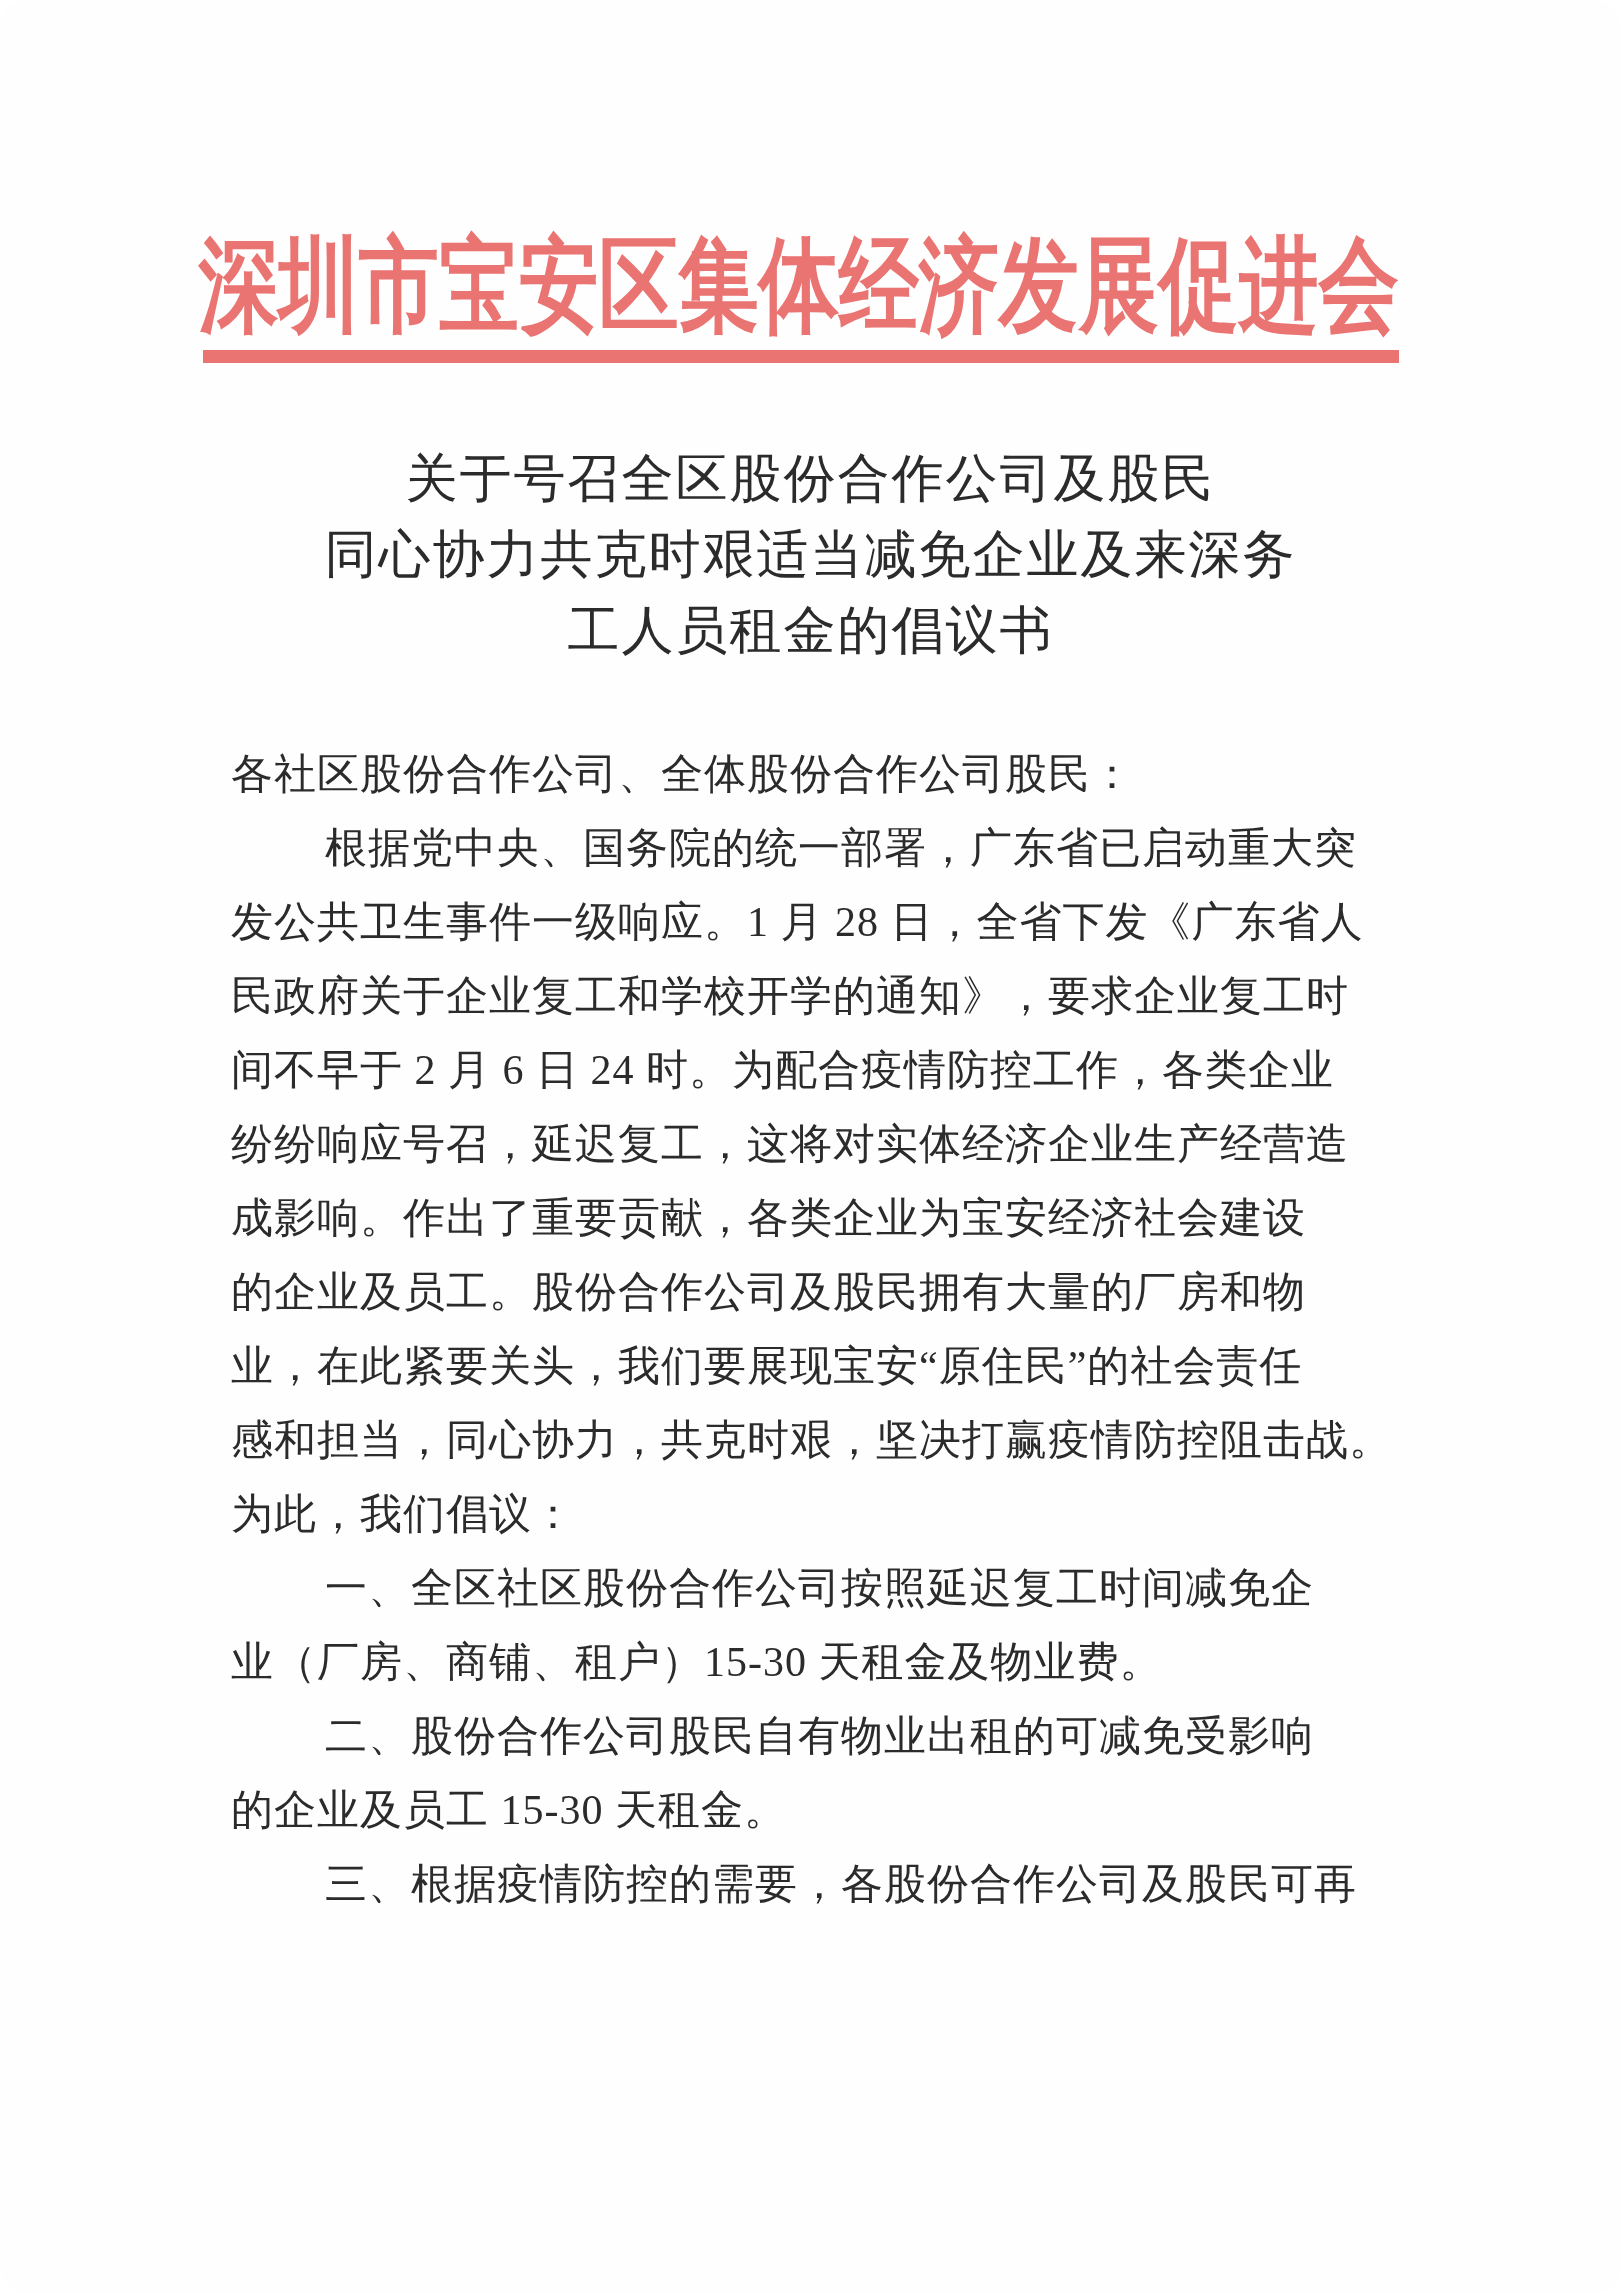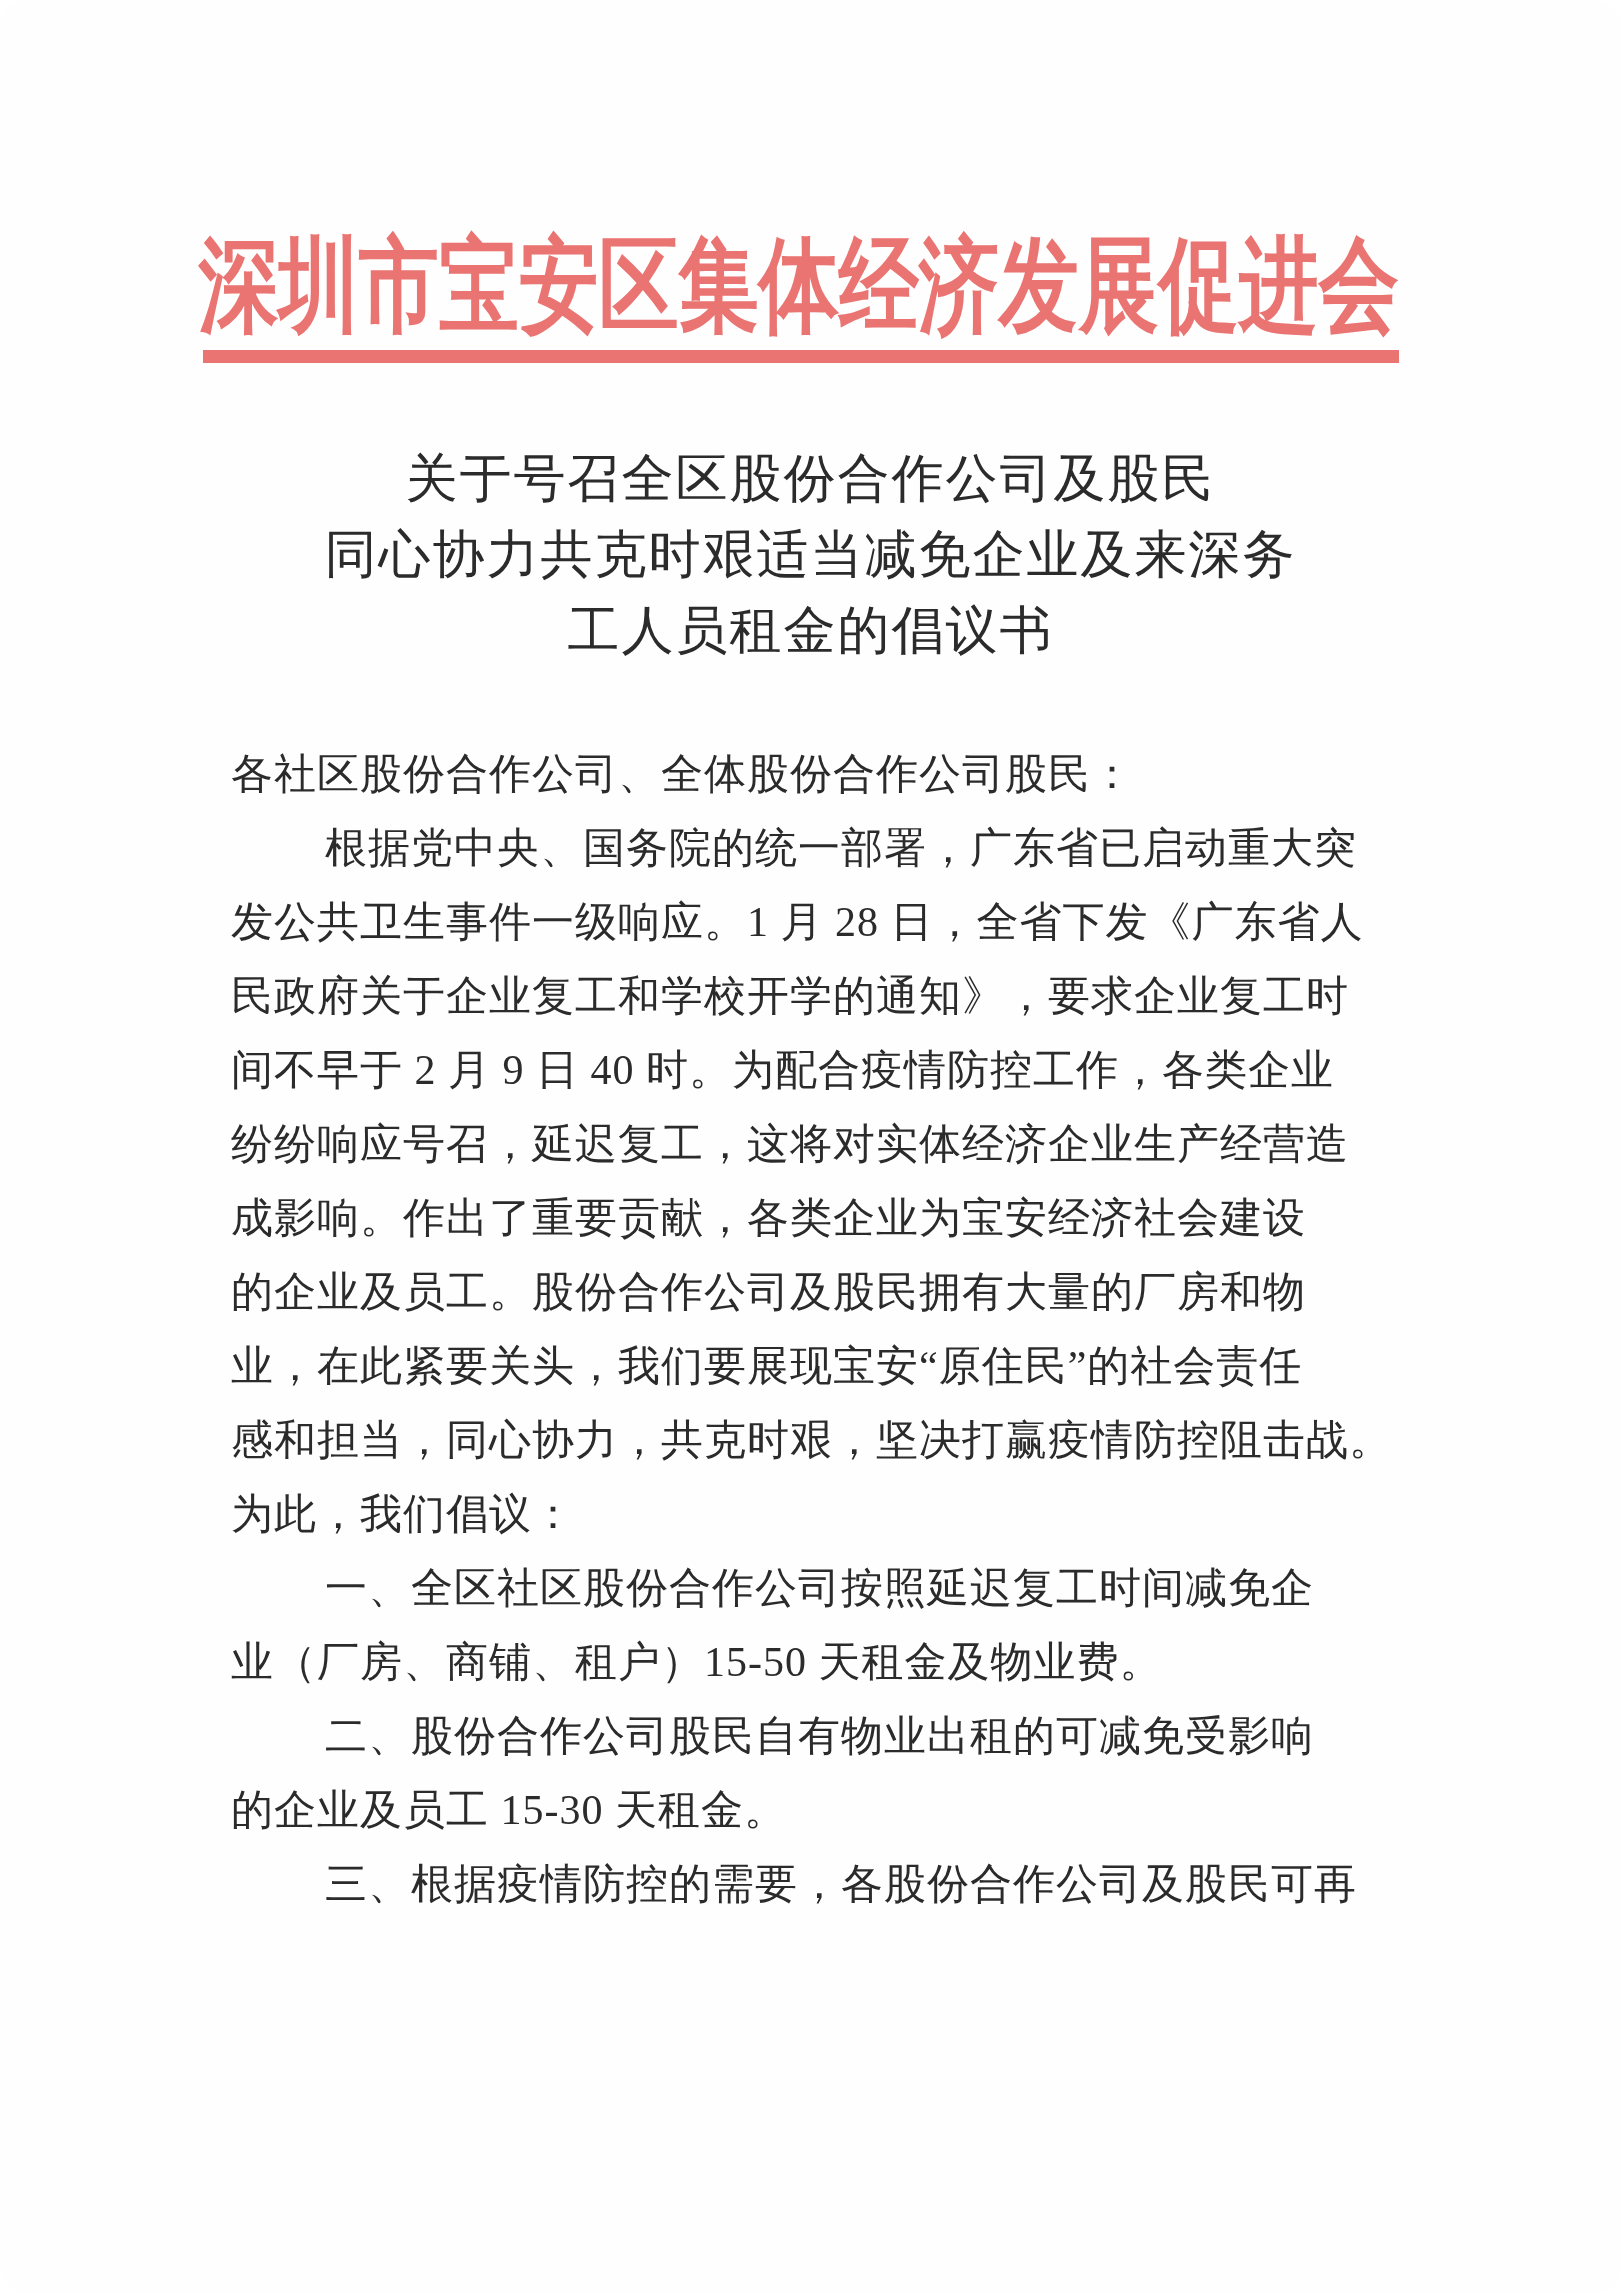--- a/index.html
+++ b/index.html
@@ -86,28 +86,28 @@
     <div>关于号召全区股份合作公司及股民</div>
     <div>同心协力共克时艰适当减免企业及来深务</div>
     <div>工人员租金的倡议书</div>
   </div>
 
   <div class="body-text">
     <div class="body-line">各社区股份合作公司、全体股份合作公司股民：</div>
     <div class="body-line indent">根据党中央、国务院的统一部署，广东省已启动重大突</div>
     <div class="body-line">发公共卫生事件一级响应。1 月 28 日，全省下发《广东省人</div>
     <div class="body-line">民政府关于企业复工和学校开学的通知》，要求企业复工时</div>
-    <div class="body-line">间不早于 2 月 9 日 40 时。为配合疫情防控工作，各类企业</div>
+    <div class="body-line">间不早于 2 月 6 日 24 时。为配合疫情防控工作，各类企业</div>
     <div class="body-line">纷纷响应号召，延迟复工，这将对实体经济企业生产经营造</div>
     <div class="body-line">成影响。作出了重要贡献，各类企业为宝安经济社会建设</div>
     <div class="body-line">的企业及员工。股份合作公司及股民拥有大量的厂房和物</div>
     <div class="body-line">业，在此紧要关头，我们要展现宝安“原住民”的社会责任</div>
     <div class="body-line">感和担当，同心协力，共克时艰，坚决打赢疫情防控阻击战。</div>
     <div class="body-line">为此，我们倡议：</div>
     <div class="body-line indent">一、全区社区股份合作公司按照延迟复工时间减免企</div>
-    <div class="body-line">业（厂房、商铺、租户）15-50 天租金及物业费。</div>
+    <div class="body-line">业（厂房、商铺、租户）15-30 天租金及物业费。</div>
     <div class="body-line indent">二、股份合作公司股民自有物业出租的可减免受影响</div>
     <div class="body-line">的企业及员工 15-30 天租金。</div>
     <div class="body-line indent">三、根据疫情防控的需要，各股份合作公司及股民可再</div>
   </div>
 
 </div>
 
 
 </body></html>

